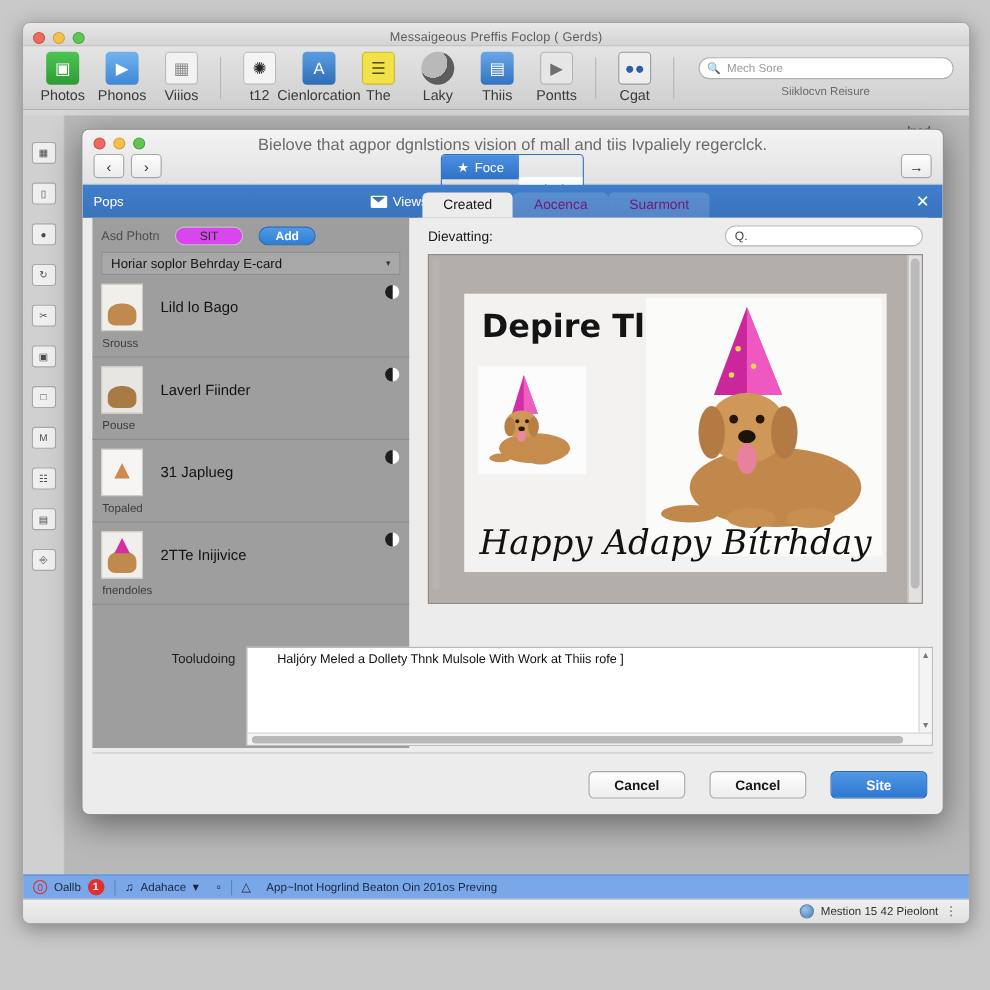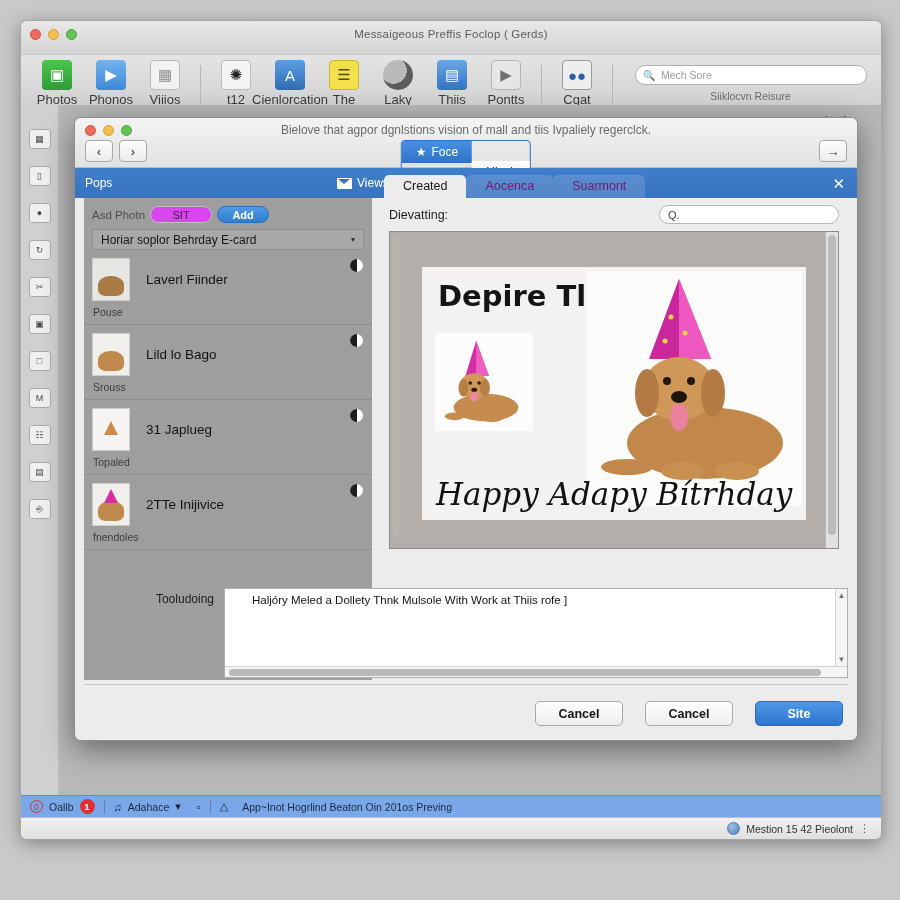--- a/index.html
+++ b/index.html
@@ -17,21 +17,21 @@
     width: 862px; height: 820px;
     background: #d7d7d7;
     border: 1px solid #a6a6a6;
     border-radius: 7px;
     box-shadow: 0 4px 18px rgba(0,0,0,0.35);
     overflow: hidden;
   }
 
   
   .titlebar {
-    height: 34px;
+    height: 21px;
     background: linear-gradient(#e8e8e8, #d4d4d4);
     position: relative;
     border-bottom: 1px solid #c4c4c4;
   }
   .traffic { position: absolute; left: 9px; top: 8px; display: flex; gap: 7px; }
   .tl { width: 11px; height: 11px; border-radius: 50%; }
   .tl.red { background: #ed6a5e; border: 1px solid #d04f44; }
   .tl.yellow { background: #f5bf4f; border: 1px solid #d6a036; }
   .tl.green { background: #61c454; border: 1px solid #4ba341; }
   .win-title {
@@ -156,21 +156,21 @@
     box-shadow: 0 8px 30px rgba(0,0,0,0.45);
     overflow: hidden;
   }
   .dlg-top {
     height: 50px; background: linear-gradient(#f3f3f3, #e2e2e2);
     border-bottom: 1px solid #bdbdbd; position: relative;
   }
   .dlg-traffic { position: absolute; left: 10px; top: 7px; display: flex; gap: 7px; }
   .dlg-subtitle {
     position: absolute; left: 0; right: 0; top: 5px;
-    text-align: center; font-size: 12px; color: #6b6b6b;
+    text-align: center; font-size: 15px; color: #6b6b6b;
   }
   .dlg-nav { position: absolute; left: 10px; top: 22px; display: flex; gap: 6px; }
   .navbtn {
     width: 28px; height: 22px; border-radius: 4px;
     background: linear-gradient(#fdfdfd, #ececec);
     border: 1px solid #a8a8a8;
     display: flex; align-items: center; justify-content: center;
     font-size: 13px; color: #333;
   }
   .seg {
@@ -218,21 +218,21 @@
   }
 
   
   .dlg-body { position: absolute; left:0; right:0; top: 80px; bottom: 0; }
 
   .left-pane {
     position: absolute; left: 9px; top: 0; width: 288px; bottom: 60px;
     background: #9e9e9e;
   }
   .lp-row1 {
-    display: flex; align-items: center; gap: 5px;
+    display: flex; align-items: center; gap: 14px;
     padding: 8px 8px 6px 8px;
   }
   .lp-lbl { font-size: 11.5px; color: #4d4d4d; }
   .pill-white {
     width: 62px; height: 17px; border-radius: 9px; background: #d946ef;
     border: 1px solid #c0c0c0; font-size: 11px; color: #2a2a2a;
     display: flex; align-items: center; justify-content: center;
   }
   .pill-blue {
     width: 52px; height: 17px; border-radius: 9px;
@@ -558,37 +558,37 @@
           <span class="pill-white">SIT</span>
           <span class="pill-blue">Add</span>
         </div>
         <div class="combo">
           <span>Horiar soplor Behrday E-card</span>
           <span class="car">▾</span>
         </div>
 
         <div class="lp-item">
           <div class="lp-main">
+            <div class="thumb">
+                <div class="dog"></div>
+              </div>
+            <div class="lp-name">Lild lo Bago</div>
+          </div>
+          <div class="lp-sub">Srouss</div>
+          <div class="info-dot"></div>
+        </div>
+
+        <div class="lp-item">
+          <div class="lp-main">
             <div class="thumb snow">
                 <div class="dog"></div>
               </div>
             <div class="lp-name">Laverl Fiinder</div>
           </div>
           <div class="lp-sub">Pouse</div>
-          <div class="info-dot"></div>
-        </div>
-
-        <div class="lp-item">
-          <div class="lp-main">
-            <div class="thumb">
-                <div class="dog"></div>
-              </div>
-            <div class="lp-name">Lild lo Bago</div>
-          </div>
-          <div class="lp-sub">Srouss</div>
           <div class="info-dot"></div>
         </div>
 
         <div class="lp-item">
           <div class="lp-main">
             <div class="thumb plain">
               <div class="hat" style="border-bottom-color:#d08a4e;top:12px"></div>
             </div>
             <div class="lp-name">31 Japlueg</div>
           </div>

